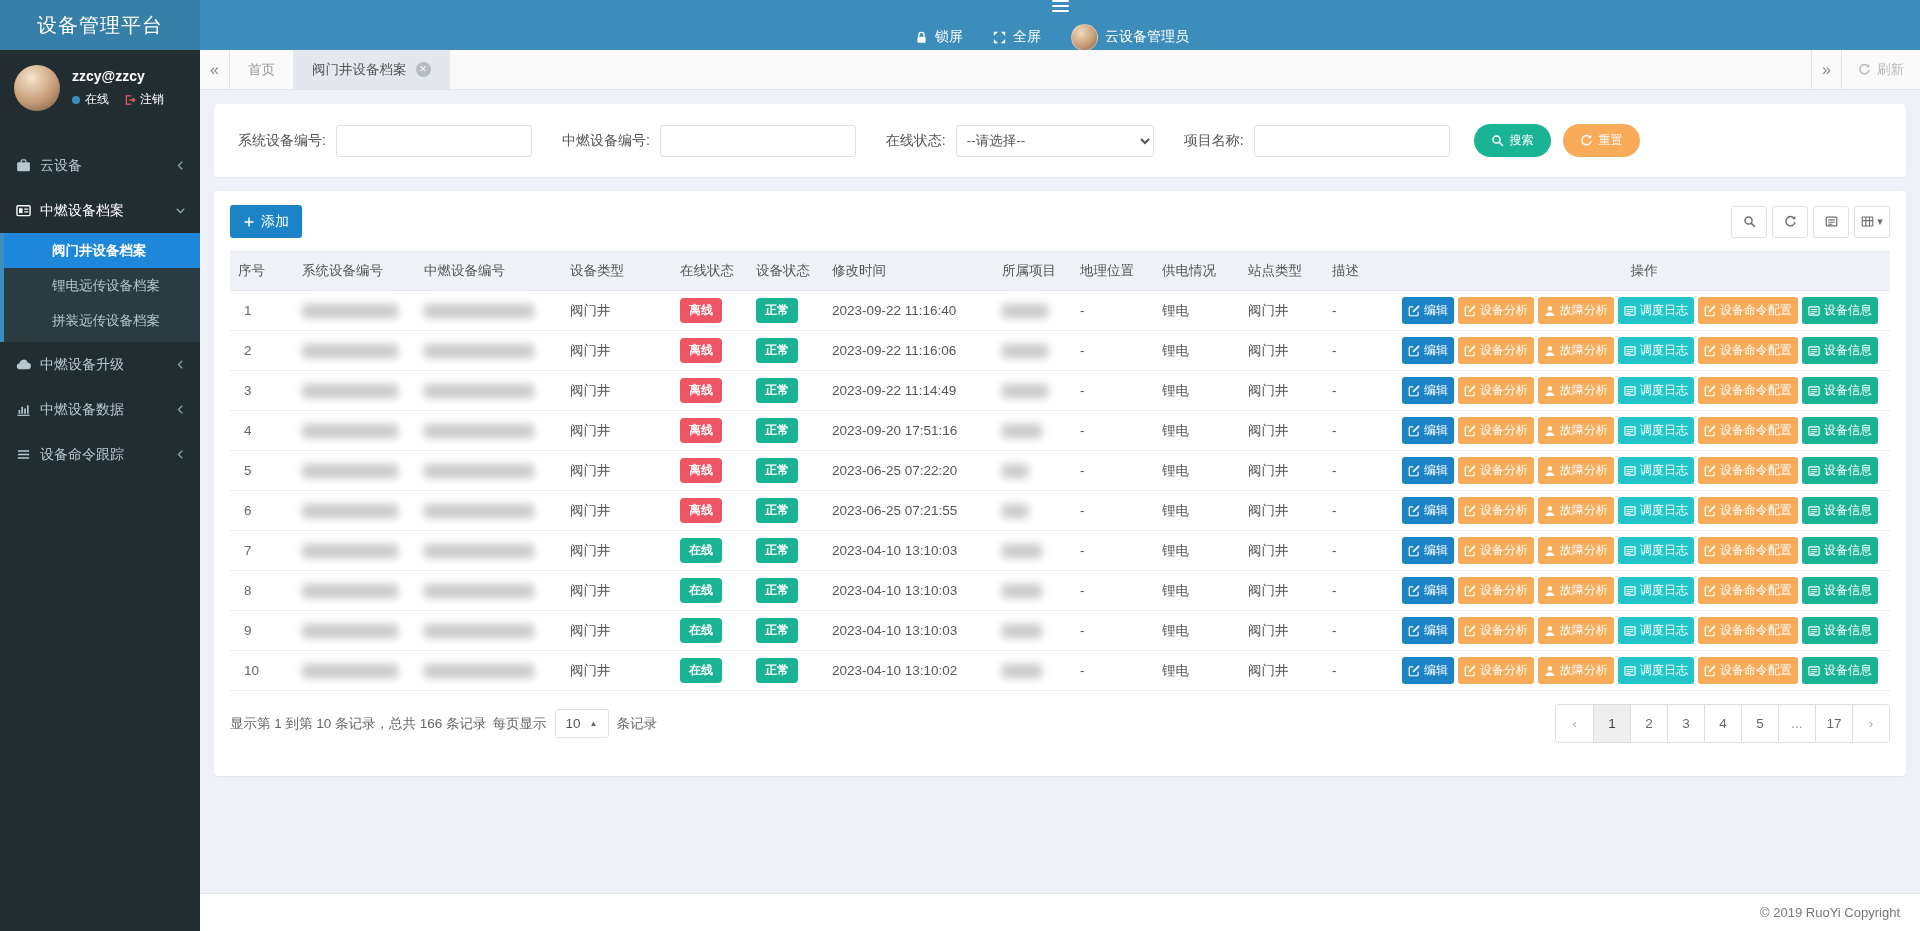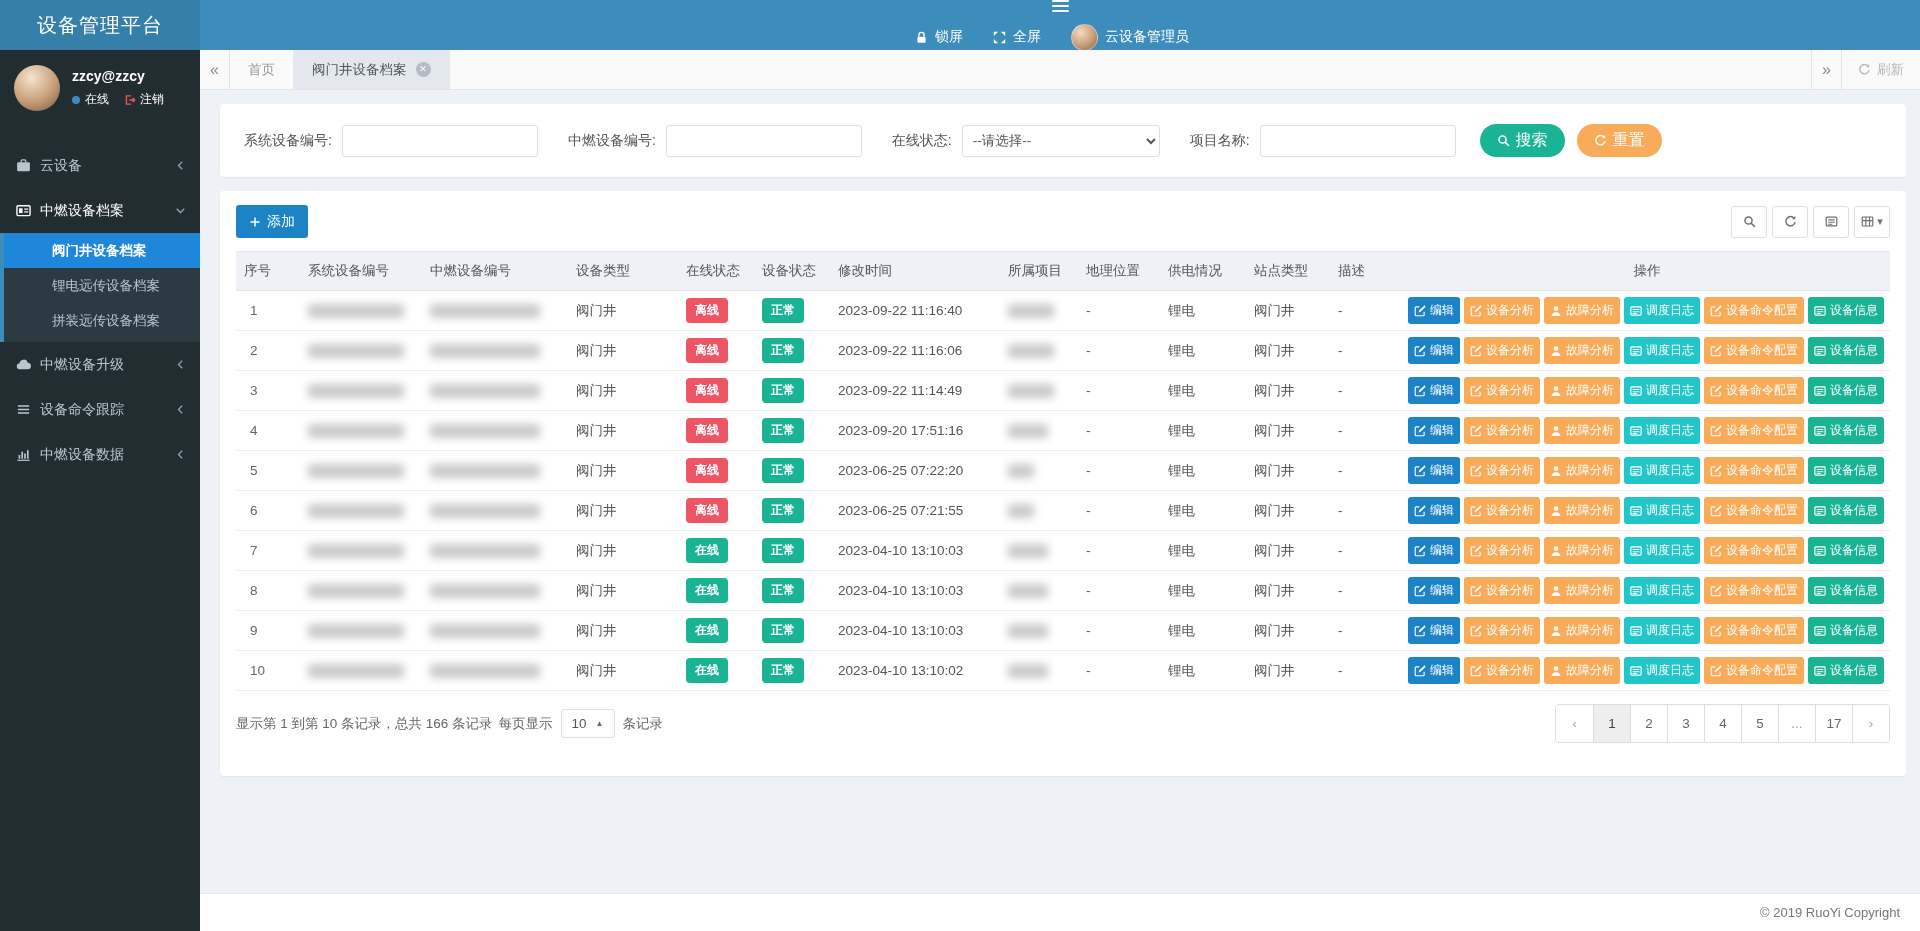--- a/index.html
+++ b/index.html
@@ -40,29 +40,29 @@
 
   .tabbar { height:40px; background:#fafafa; border-bottom:1px solid #e1e5e9; display:flex; align-items:stretch; font-size:13.5px; color:#999; flex:none; }
   .tab-nav-btn { width:30px; display:flex; align-items:center; justify-content:center; color:#8a8a8a; font-size:16px; border-right:1px solid #e1e5e9; cursor:pointer; }
   .tab-nav-btn.rt { border-right:none; border-left:1px solid #e1e5e9; }
   .tab { padding:0 18px; display:flex; align-items:center; gap:9px; border-right:1px solid #e7eaec; cursor:pointer; }
   .tab.active { background:#e4e8ee; color:#555; }
   .tab-close { width:15px; height:15px; border-radius:50%; background:#b6bcc4; color:#fff; font-size:9px; line-height:15px; text-align:center; cursor:pointer; }
   .tab-spacer { flex:1; }
   .tab-refresh { display:flex; align-items:center; gap:6px; padding:0 16px; color:#b9b9b9; border-left:1px solid #e1e5e9; cursor:pointer; }
 
-  .content { flex:1; padding:14px 14px 0 20px; overflow:hidden; }
+  .content { flex:1; padding:14px 14px 0 14px; overflow:hidden; }
   .card { background:#fff; border-radius:4px; box-shadow:0 1px 2px rgba(0,0,0,.06); }
 
   
   .search-card { padding:20px 10px 20px 24px; display:flex; align-items:center; gap:30px; margin-bottom:14px; }
   .field { display:flex; align-items:center; gap:10px; font-size:14px; color:#555; }
   .field input { width:196px; height:32px; border:1px solid #dcdfe3; border-radius:3px; padding:0 9px; font-size:13px; color:#555; outline:none; }
   .field select { width:198px; height:32px; border:1px solid #dcdfe3; border-radius:3px; padding:0 6px; font-size:13.5px; color:#555; background:#fff; outline:none; }
-  .btn-pill { display:flex; align-items:center; gap:6px; color:#fff; font-size:16px; border:none; border-radius:17px; padding:0 17px; height:33px; cursor:pointer; }
+  .btn-pill { display:flex; align-items:center; gap:6px; color:#fff; font-size:12px; border:none; border-radius:17px; padding:0 17px; height:33px; cursor:pointer; }
   .btn-search { background:#1ab394; margin-left:-6px; }
   .btn-reset { background:#f8ac59; margin-left:-18px; }
 
   
   .table-card { padding:14px 16px; min-height:585px; }
   .table-toolbar { display:flex; justify-content:space-between; align-items:center; margin-bottom:13px; }
   .btn-add { display:flex; align-items:center; gap:6px; background:#1c84c6; color:#fff; border:none; border-radius:3px; height:33px; padding:0 13px; font-size:14px; cursor:pointer; }
   .tool-btns { display:flex; gap:5px; }
   .tool-btn { width:36px; height:32px; border:1px solid #dcdfe3; border-radius:3px; background:#fff; color:#6e6e6e; display:flex; align-items:center; justify-content:center; gap:3px; cursor:pointer; font-size:11px; }
 
@@ -209,40 +209,40 @@
         <span class="mi-label">中燃设备升级</span>
         <span class="mi-caret">
             <svg viewBox="0 0 16 16" width="11" height="11" fill="none" stroke="currentColor" stroke-width="1.8">
               <path d="M10.5 2.5 5 8l5.5 5.5"></path>
             </svg>
           </span>
       </div>
 
       <div class="menu-item">
         <span class="mi-icon">
-            <svg viewBox="0 0 16 16" width="15" height="15" fill="none" stroke="currentColor" stroke-width="1.6">
-              <path d="M2 4.2h12M2 8h12M2 11.8h12"></path>
-            </svg>
-          </span>
-        <span class="mi-label">设备命令跟踪</span>
-        <span class="mi-caret">
-            <svg viewBox="0 0 16 16" width="11" height="11" fill="none" stroke="currentColor" stroke-width="1.8">
-              <path d="M10.5 2.5 5 8l5.5 5.5"></path>
-            </svg>
-          </span>
-      </div>
-
-      <div class="menu-item">
-        <span class="mi-icon">
             <svg viewBox="0 0 16 16" width="15" height="15" fill="none" stroke="currentColor">
               <path stroke-width="1.3" d="M1.5 14.2h13"></path>
               <path stroke-width="1.8" d="M3.6 12.6V8.4M6.6 12.6V5M9.6 12.6V7M12.6 12.6V3.4"></path>
             </svg>
           </span>
         <span class="mi-label">中燃设备数据</span>
+        <span class="mi-caret">
+            <svg viewBox="0 0 16 16" width="11" height="11" fill="none" stroke="currentColor" stroke-width="1.8">
+              <path d="M10.5 2.5 5 8l5.5 5.5"></path>
+            </svg>
+          </span>
+      </div>
+
+      <div class="menu-item">
+        <span class="mi-icon">
+            <svg viewBox="0 0 16 16" width="15" height="15" fill="none" stroke="currentColor" stroke-width="1.6">
+              <path d="M2 4.2h12M2 8h12M2 11.8h12"></path>
+            </svg>
+          </span>
+        <span class="mi-label">设备命令跟踪</span>
         <span class="mi-caret">
             <svg viewBox="0 0 16 16" width="11" height="11" fill="none" stroke="currentColor" stroke-width="1.8">
               <path d="M10.5 2.5 5 8l5.5 5.5"></path>
             </svg>
           </span>
       </div>
     </nav>
   </aside>
 
   <div class="main">

